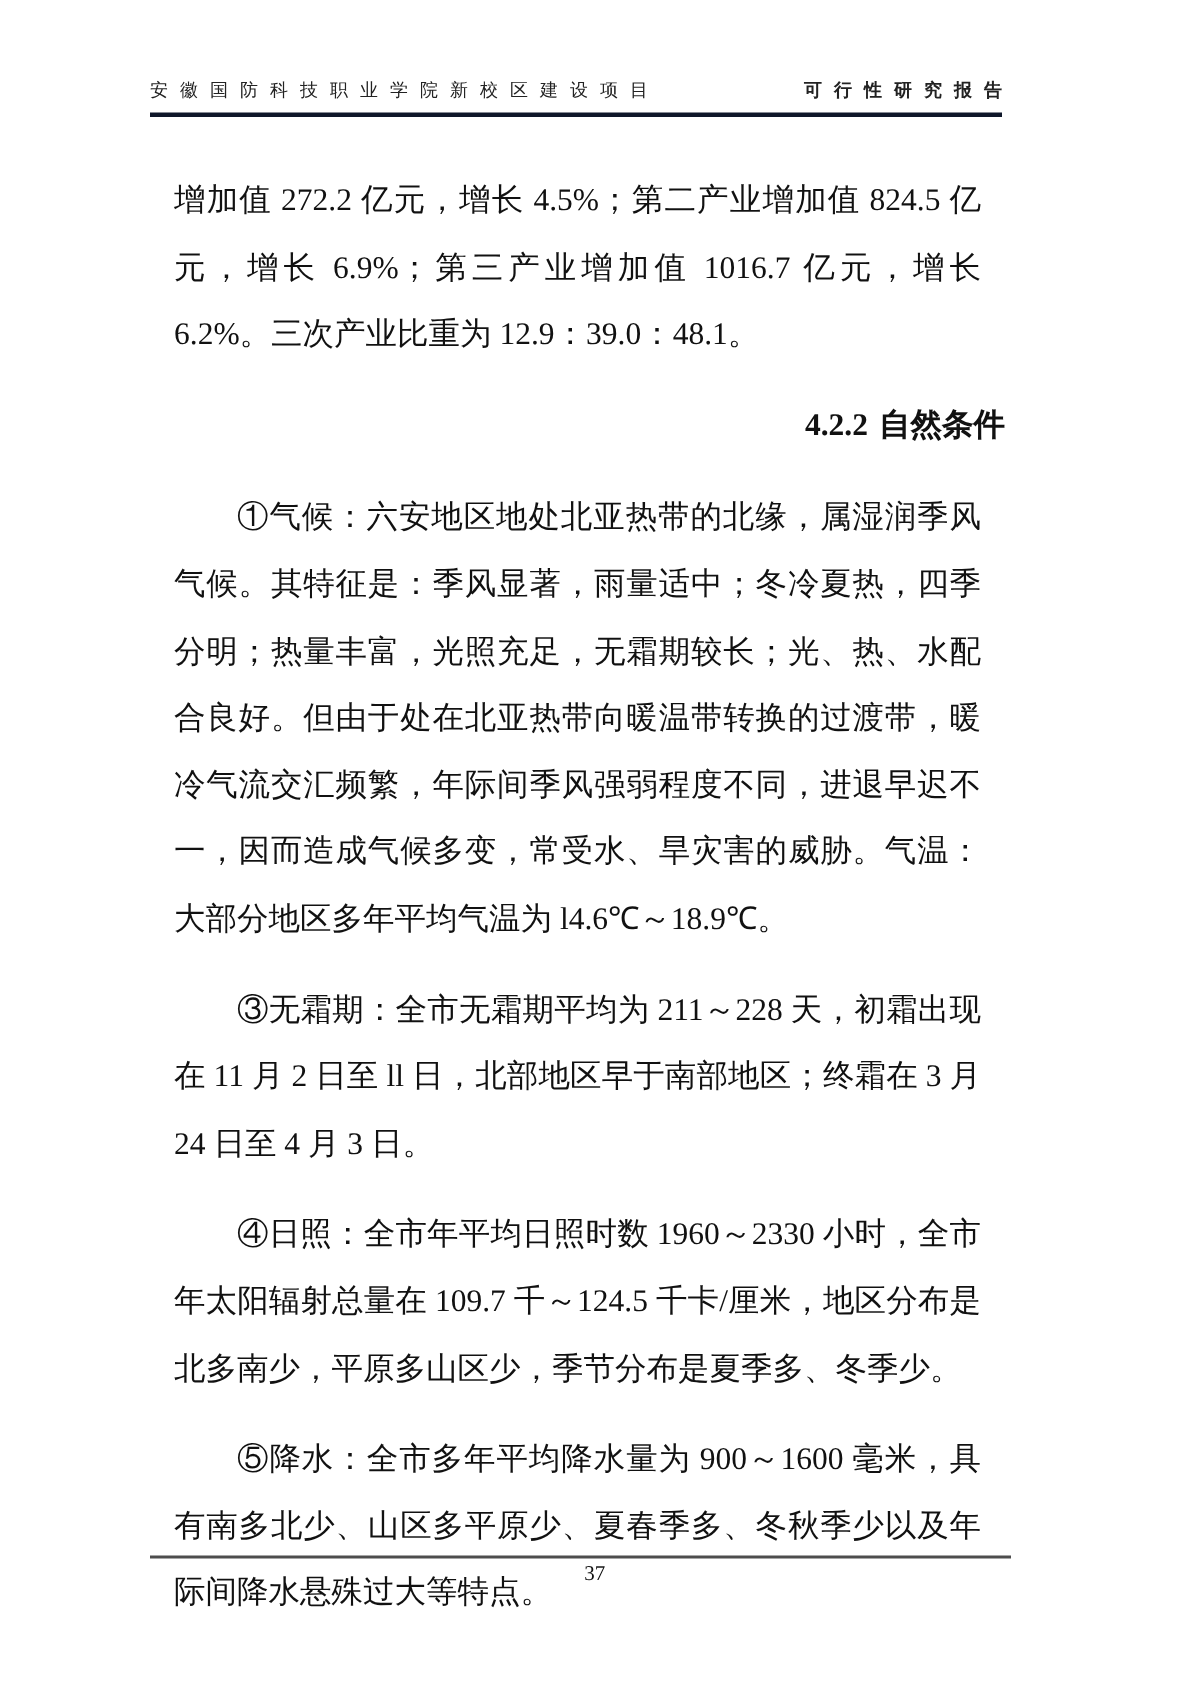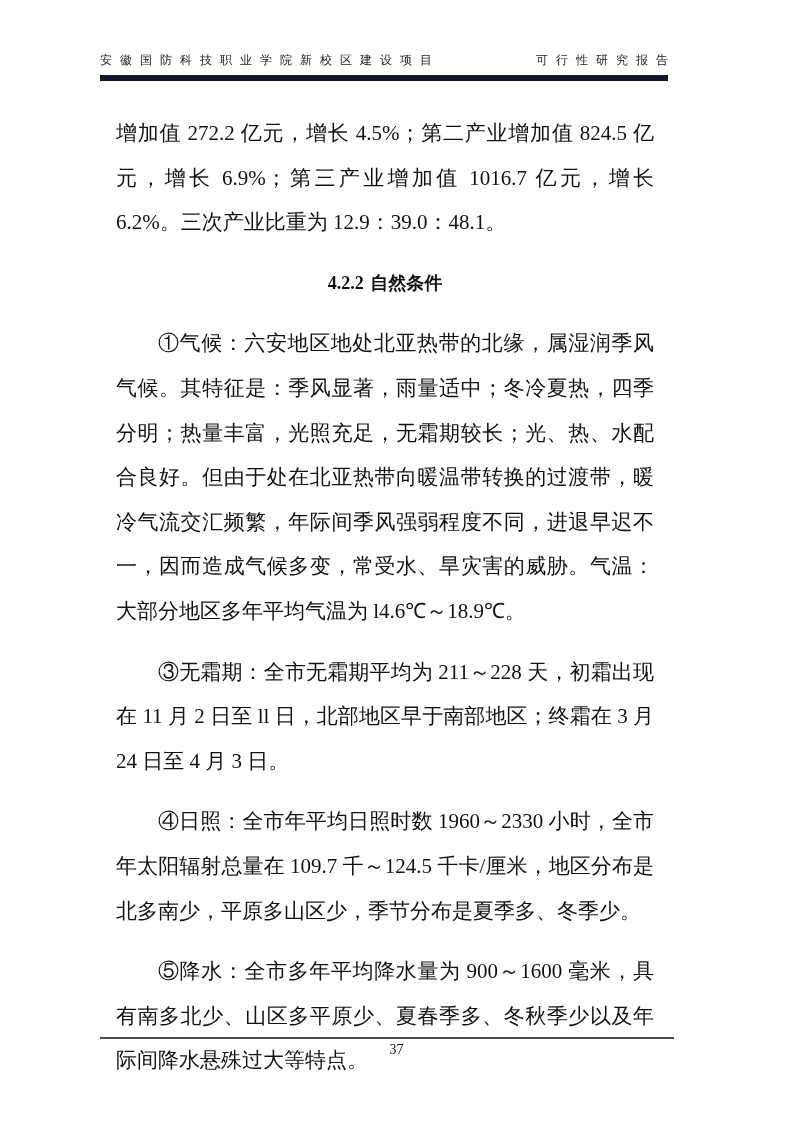--- a/index.html
+++ b/index.html
@@ -15,47 +15,47 @@
   }
   
   .header {
     position: absolute;
     left: 100px;
     top: 52px;
     width: 568px;
     display: flex;
     justify-content: space-between;
     align-items: flex-end;
-    border-bottom: 6px solid #0f172a;
+    border-bottom: 3px solid #0f172a;
     padding-bottom: 6px;
     font-size: 12px;
     letter-spacing: 8px;
     color: #222222;
     white-space: nowrap;
   }
-  .header .right { margin-right: -8px; }
+  .header .right { margin-right: -8px; font-weight: bold; }
   
   .content {
     position: absolute;
     left: 100px;
     top: 95px;
     width: 570px;
     font-size: 21px;
     line-height: 44.6px;
     text-align: justify;
     text-justify: inter-ideograph;
   }
   .content p { margin: 16px; text-indent: 2em; }
   .content p.no-indent { text-indent: 0; }
   .content h2 {
-    margin: 14px;
-    font-size: 18px;
+    margin: 0;
+    font-size: 21px;
     line-height: 44.6px;
     font-weight: 700;
-    text-align: center;
+    text-align: right;
   }
   .content h2 .num { font-family: "Liberation Serif", serif; margin-right: 0.35em; }
   .content h2 .ttl { font-family: "Liberation Sans", sans-serif; }
   
   .footer-rule {
     position: absolute;
     left: 100px;
     top: 1037px;
     width: 574px;
     height: 0;

